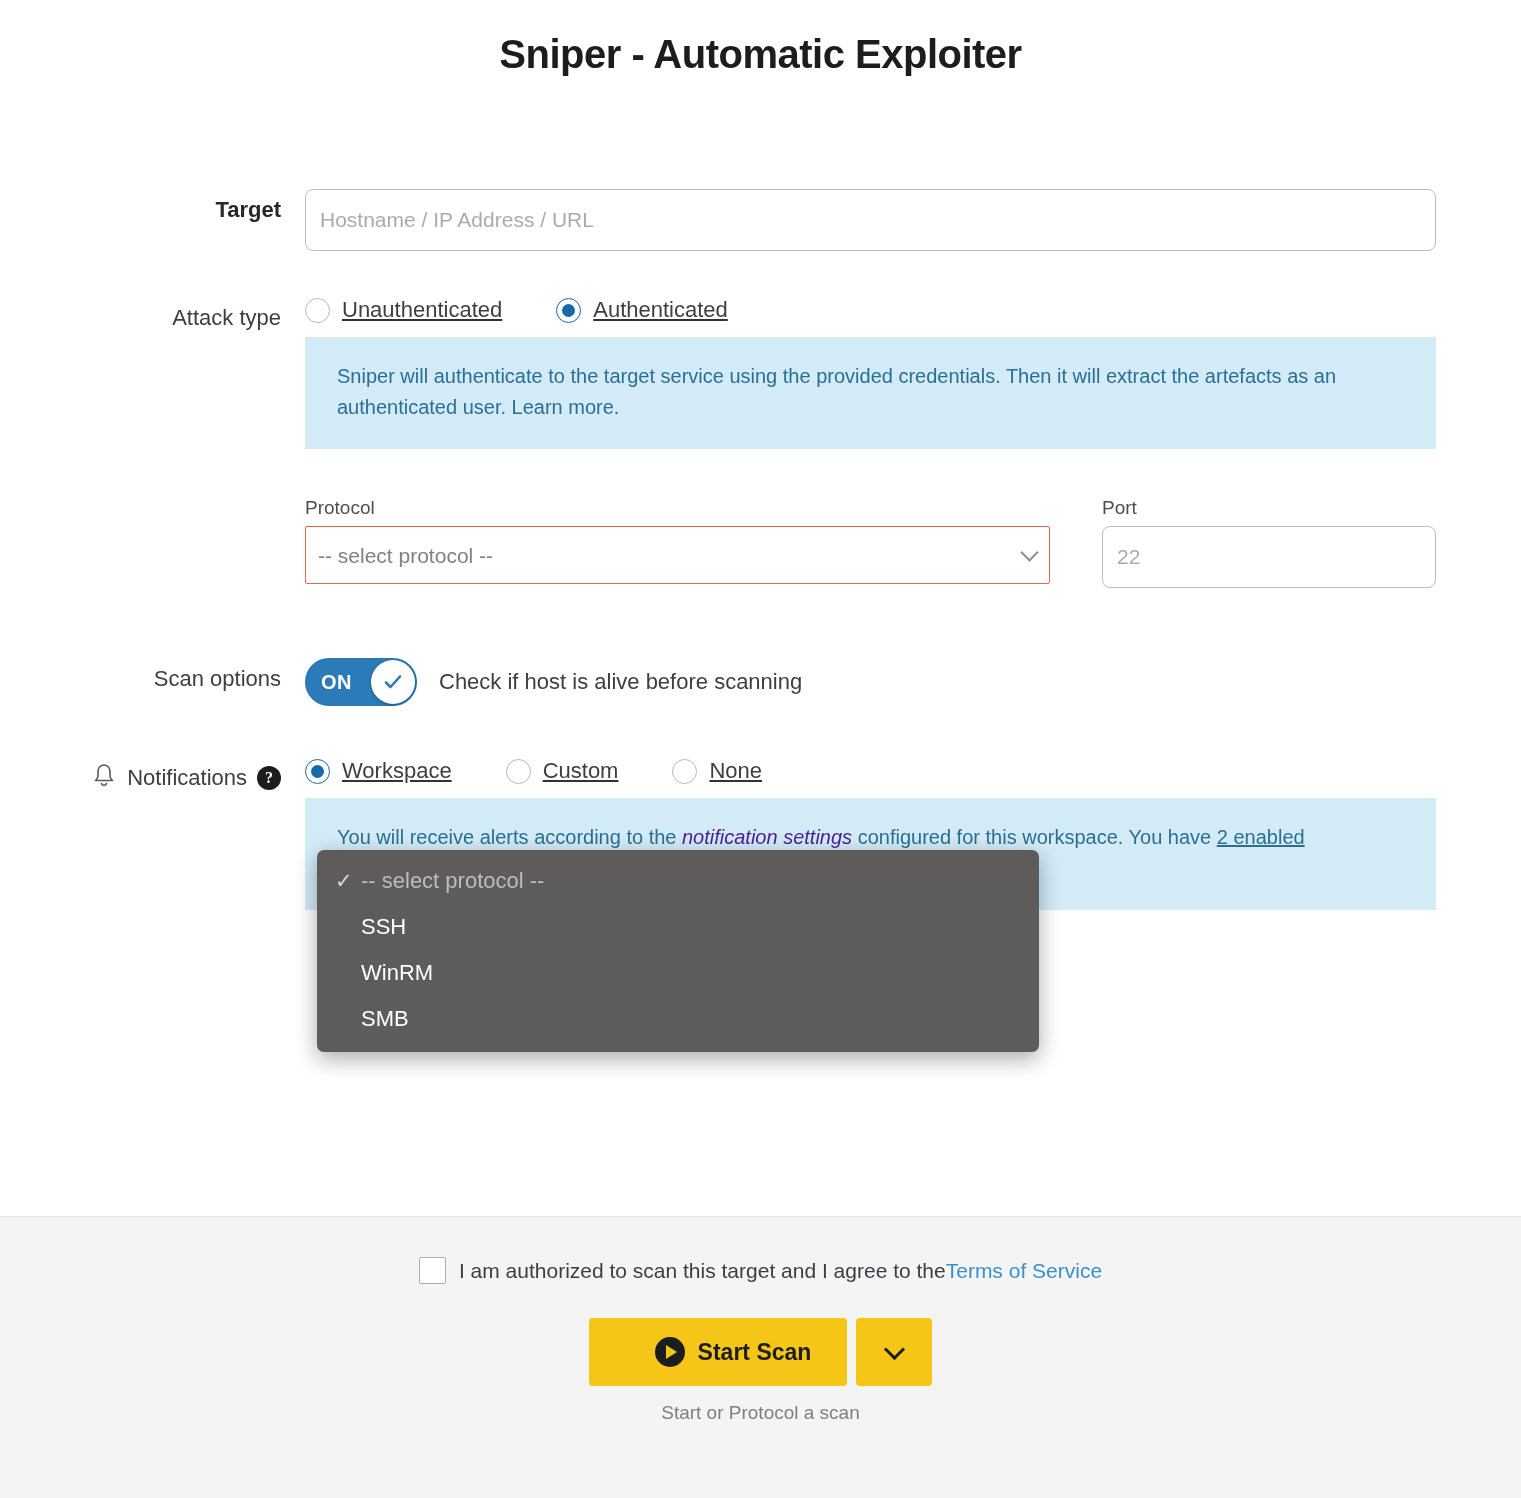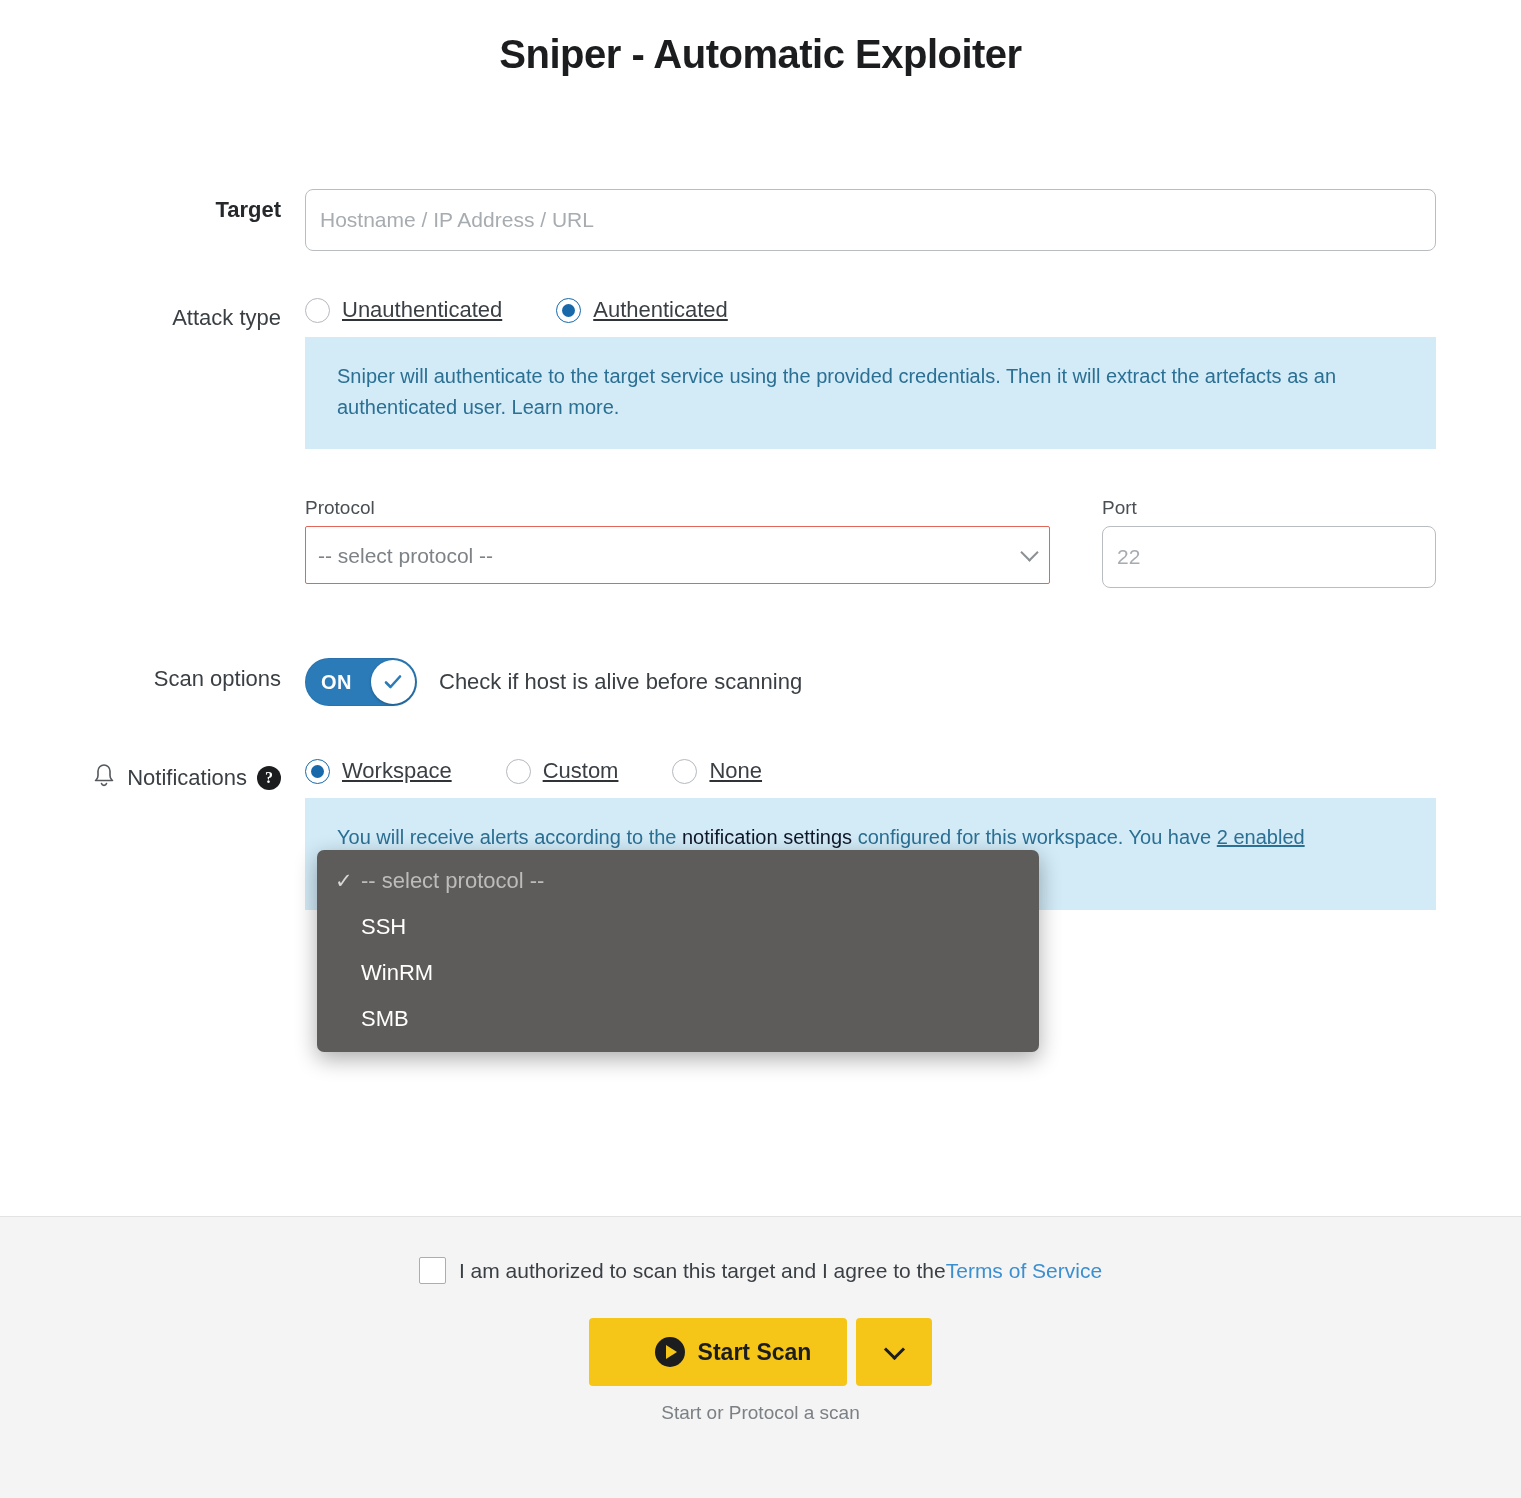--- a/index.html
+++ b/index.html
@@ -83,21 +83,21 @@
   
   .info-box {
     background: #d2ebf7;
     color: #2b6f93;
     font-size: 20px;
     line-height: 1.55;
     padding: 24px 20px 26px 32px;
     margin-top: 14px;
   }
   .info-box a { color: #2b6f93; text-decoration: none; }
-  .info-box .orange { color: #0f172a; }
+  .info-box .orange { color: #4c1d95; font-style: italic; }
   .info-box .underline { text-decoration: underline; }
 
   
   .proto-row {
     display: flex;
     margin-top: 48px;
     padding-left: 305px;
     padding-right: 85px;
     position: relative;
   }

